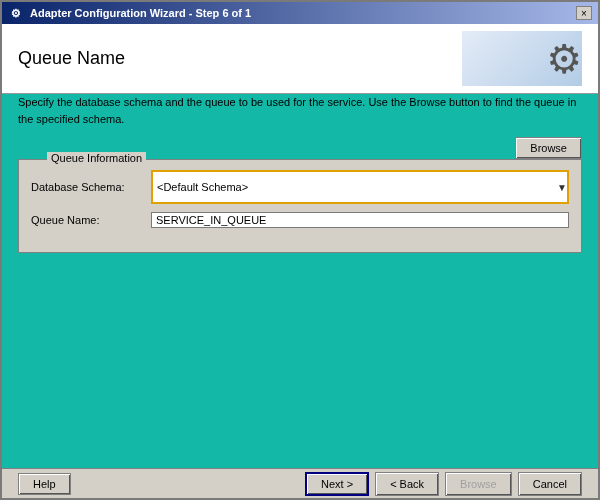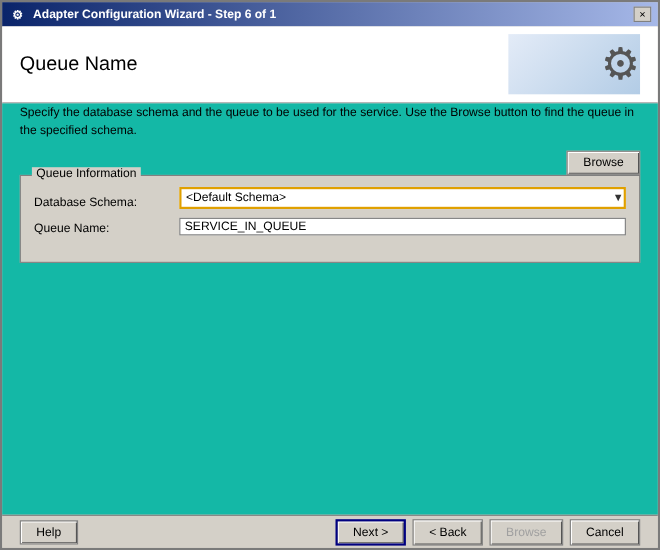--- a/index.html
+++ b/index.html
@@ -139,49 +139,48 @@
     .group-box {
       border: 1px solid #808080;
       padding: 10px 12px 16px 12px;
       position: relative;
       background: #d4d0c8;
     }
 
     .group-box-legend {
       position: absolute;
       top: -8px;
-      left: 10px;
+      left: 28px;
       background: #d4d0c8;
       padding: 0 4px;
       font-size: 11px;
       color: #000;
     }
 
     .form-row {
       display: flex;
-      align-items: flex-end;
+      align-items: center;
       margin-bottom: 8px;
-      gap: 12px;
     }
 
     .form-label {
       width: 120px;
       font-size: 11px;
       text-align: left;
       flex-shrink: 0;
     }
 
     .select-wrapper {
       flex: 1;
       position: relative;
     }
 
     .select-wrapper select {
       width: 100%;
-      height: 20px;
+      height: 34px;
       font-size: 11px;
       border: 2px solid #e0a000;
       background: white;
       padding: 0 4px;
       padding-right: 20px;
       cursor: pointer;
       appearance: none;
       -webkit-appearance: none;
     }
 

